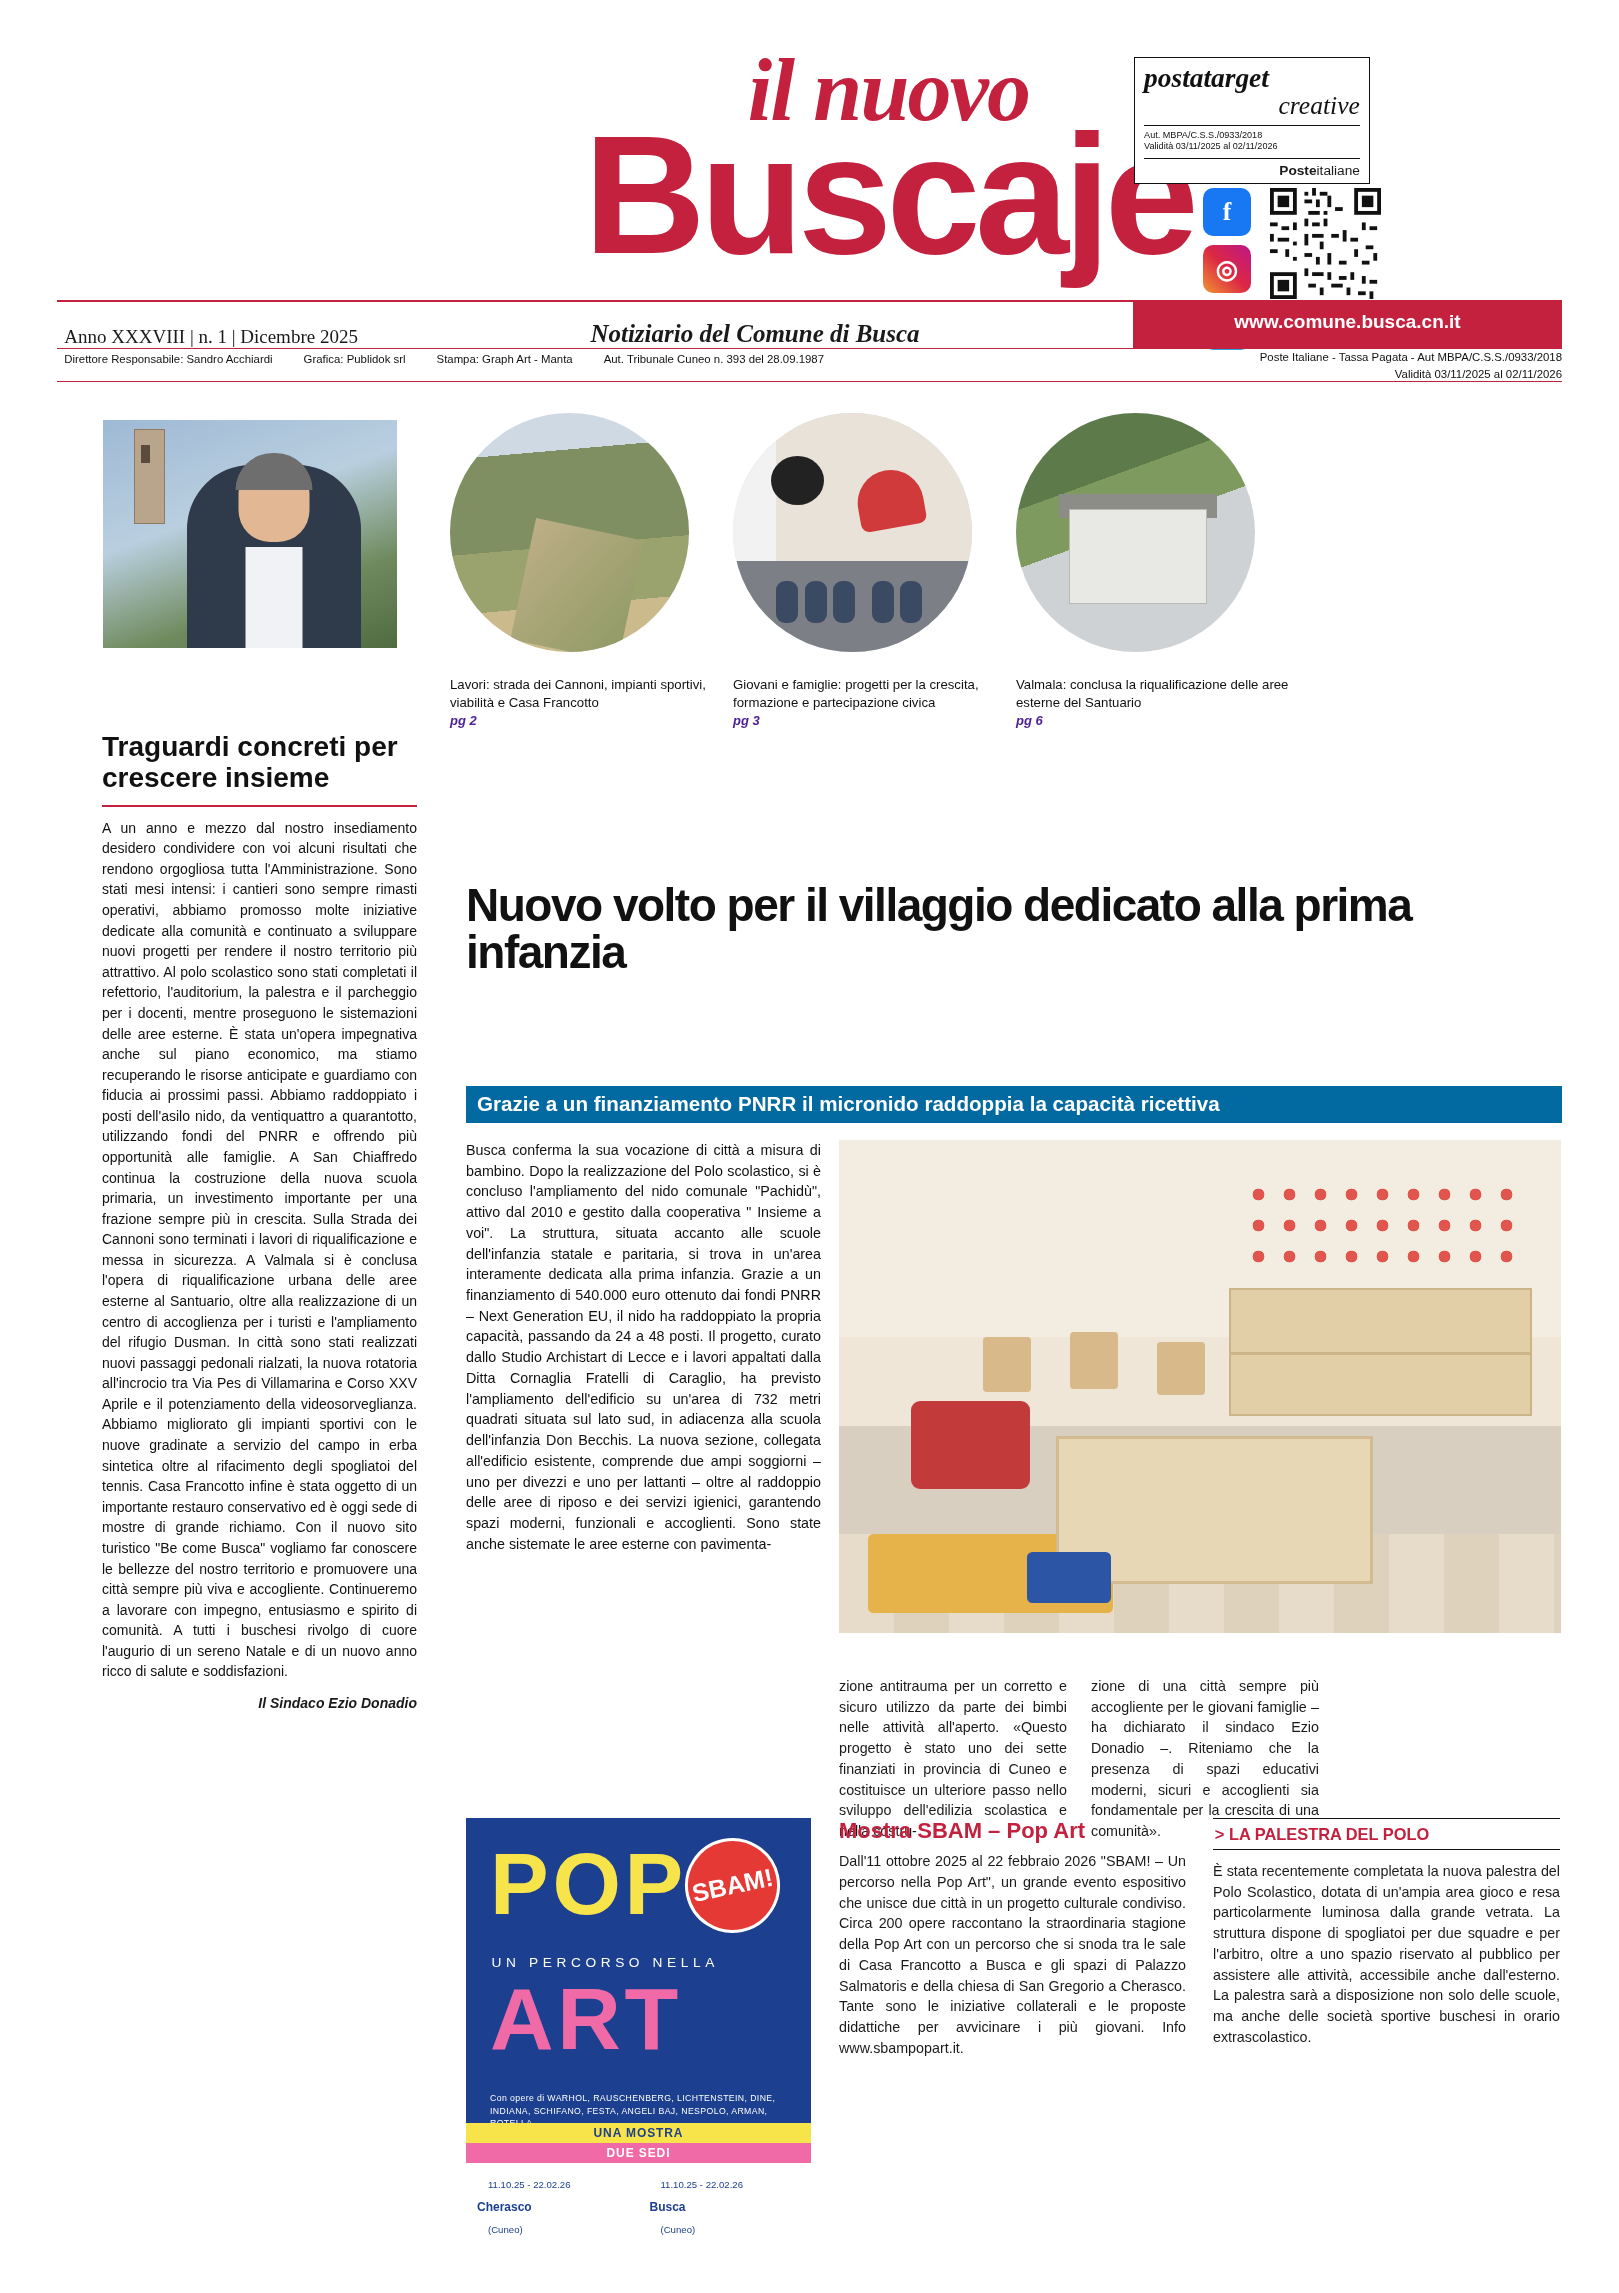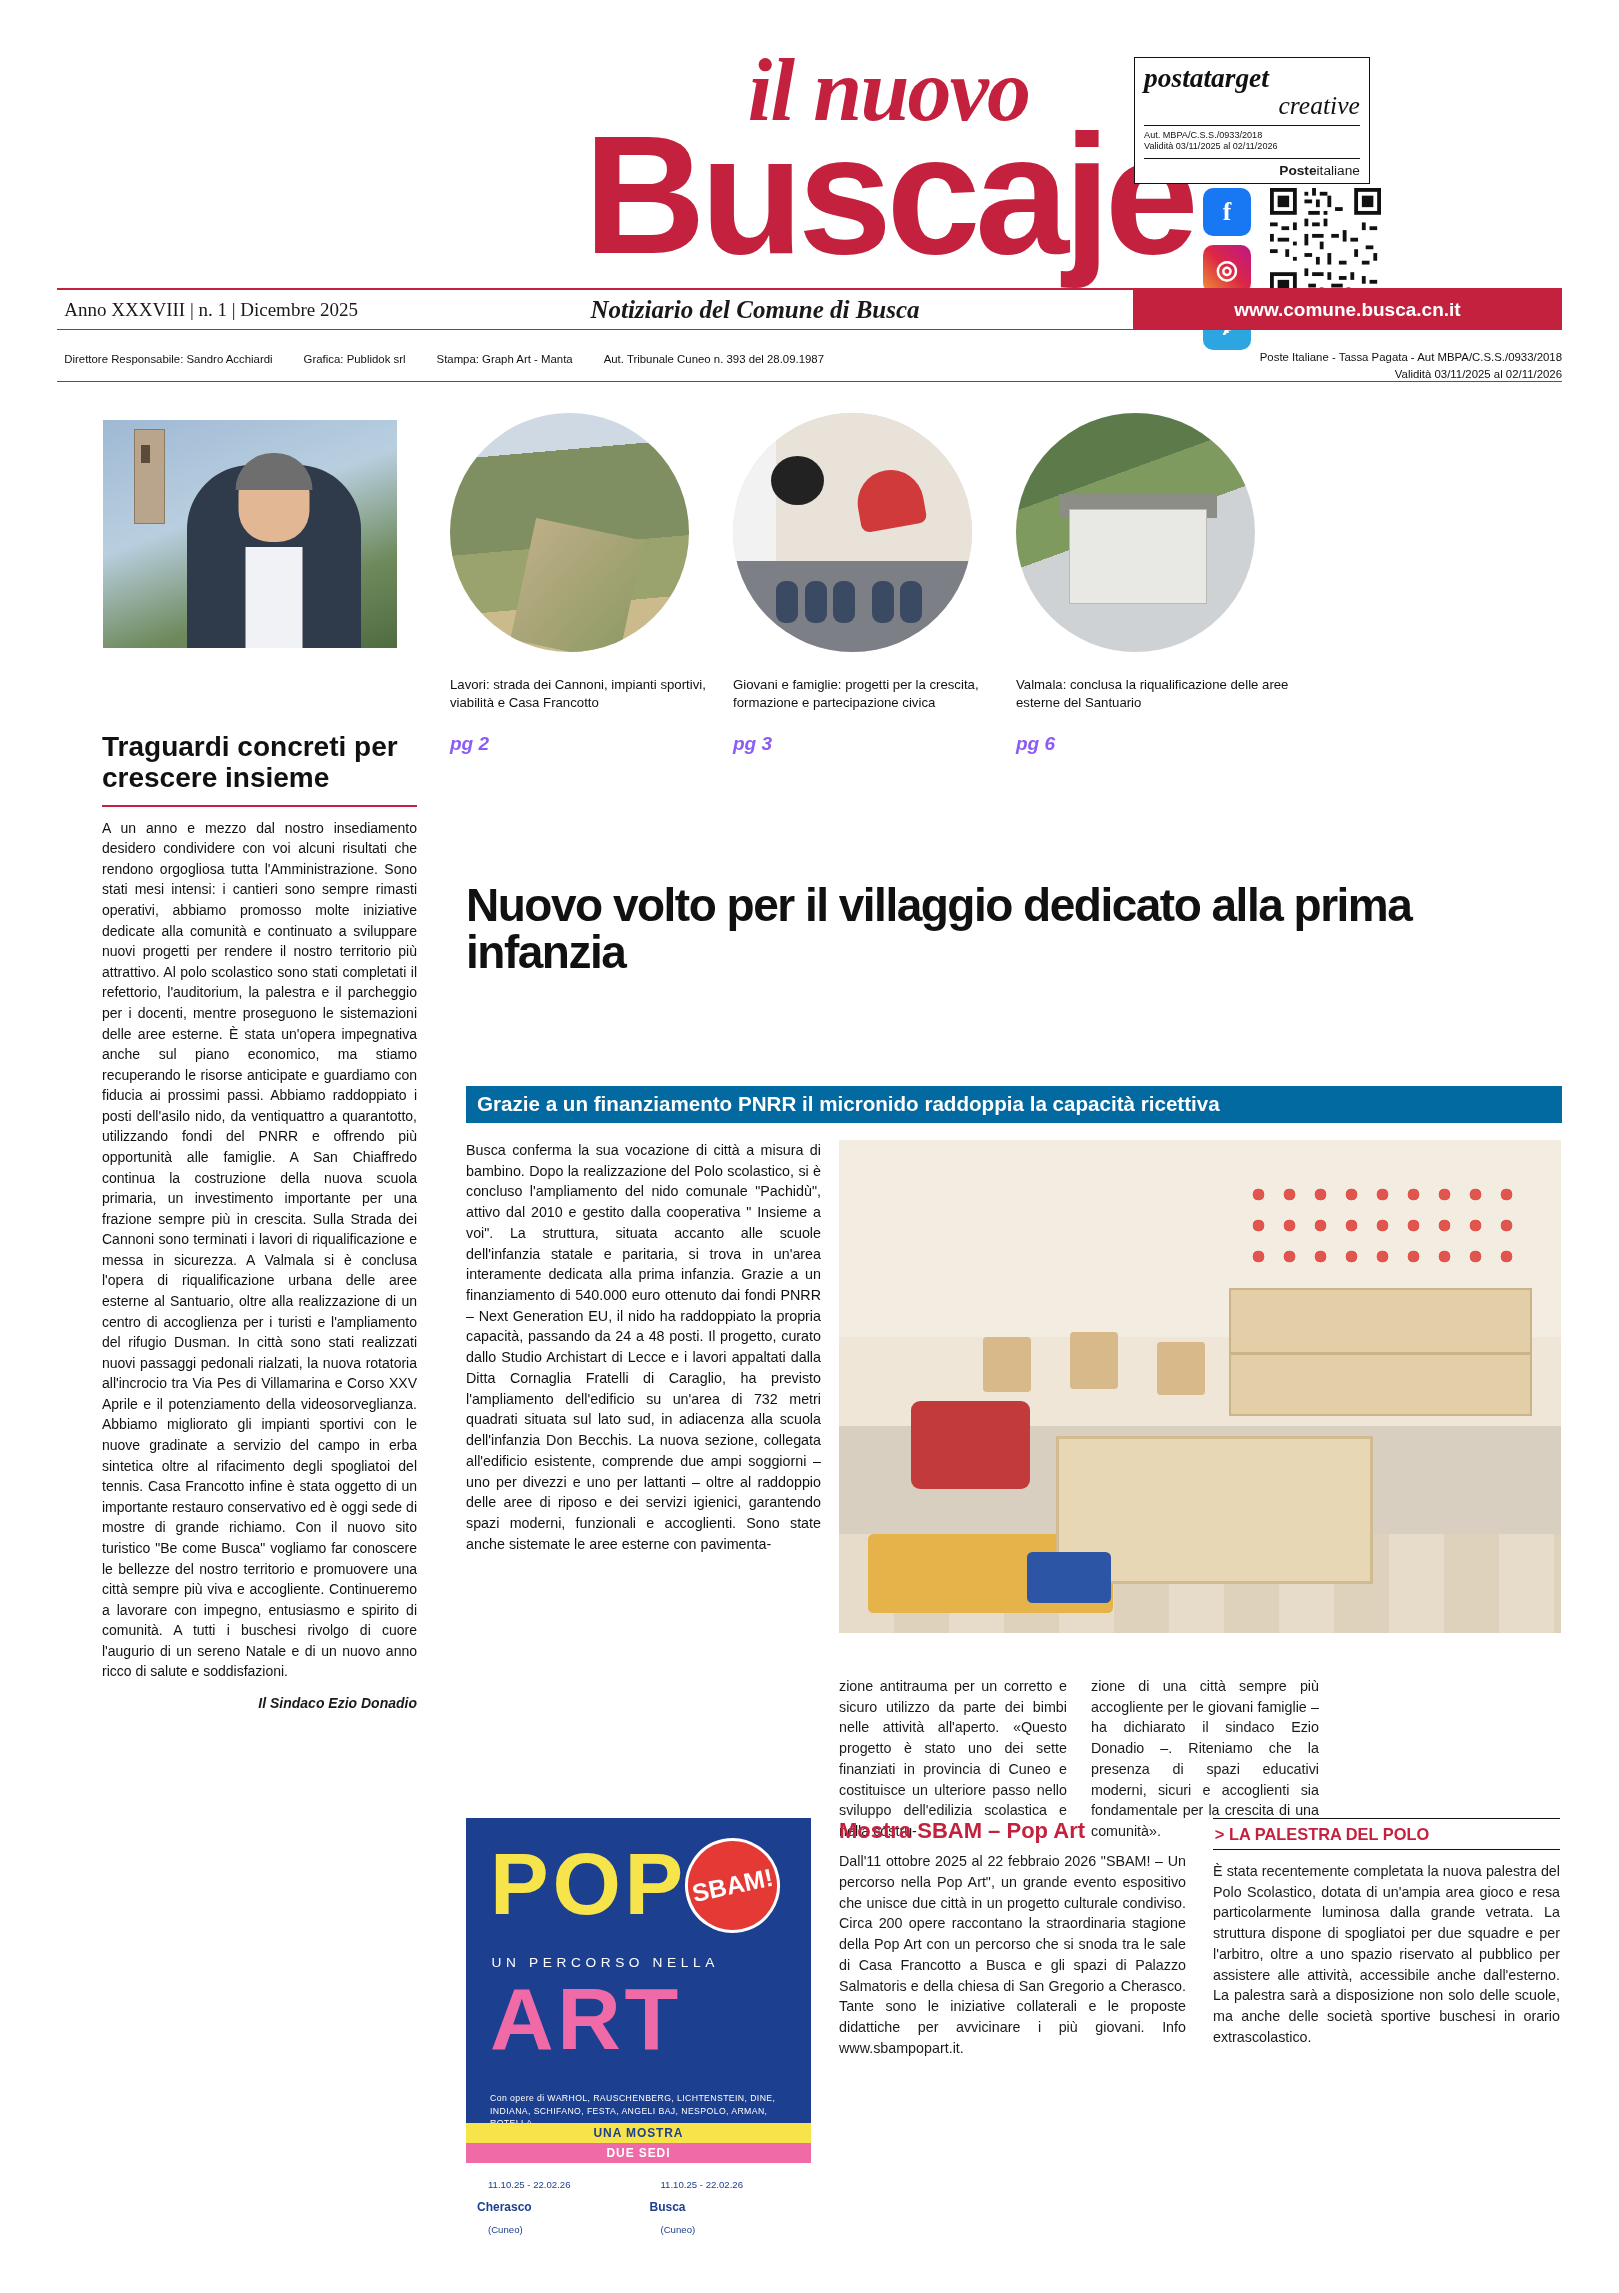--- a/index.html
+++ b/index.html
@@ -85,23 +85,23 @@
     display:flex; align-items:center; justify-content:center;
     color:#fff; font-weight:700; font-size:25.6px;
     font-family:"Liberation Serif", serif;
   }
   .soc-fb { background:#1877f2; }
   .soc-ig { background:linear-gradient(45deg,#f09433,#dc2743,#bc1888); }
   .soc-tg { background:#2ca5e0; }
   .qr { position:absolute; right:181px; top:188px; width:111px; height:111px; }
 
   .anno-bar {
-    position:absolute; left:0; right:0; top:288px; height:42px;
+    position:absolute; left:0; right:0; top:300px; height:49px;
     border-top:2.7px solid #c4213f; border-bottom:1.8px solid #c4213f;
-    display:flex; align-items:center;
+    display:flex; align-items:flex-end;
   }
   .anno-left {
     font-family:"Liberation Serif", serif; font-size:19px; padding-left:7.3px; width:320px;
   }
   .anno-mid {
     flex:1; text-align:center; font-family:"Liberation Serif", serif;
     font-style:italic; font-weight:700; font-size:25px;
   }
   .anno-right {
     width:429px; background:#c4213f; color:#fff; text-align:center;
@@ -160,21 +160,21 @@
   .circ-2 .blob { position:absolute; left:16%; top:18%; width:53px; height:49px; background:#222; border-radius:50%; }
   .circ-2 .floor { position:absolute; left:0; right:0; bottom:0; height:38%; background:#7c7f86; }
   .circ-2 .kid { position:absolute; bottom:12%; width:22px; height:42px; background:#3b4a63; border-radius:9.1px; }
   .circ-3 { left:959px; top:0;
     background:linear-gradient(160deg,#5d7b4a 0 30%, #7e9a5f 30% 48%, #cfd2d4 48% 100%); }
   .circ-3 .bldg { position:absolute; left:22%; top:40%; width:58%; height:40%;
     background:#e8e8e4; border:1.8px solid #b9b9b2; }
   .circ-3 .roof { position:absolute; left:18%; top:34%; width:66%; height:10%; background:#8d8d88; }
 
   .capt { position:absolute; font-size:13.2px; line-height:1.35; color:#111; width:274px; }
-  .capt .pg { color:#8b5cf6; font-weight:700; font-style:italic; font-size:19px; margin-top:19px; display:block; }
+  .capt .pg { color:#4c1d95; font-weight:700; font-style:italic; font-size:13px; margin-top:0; display:block; }
   .capt-1 { left:393px; top:263px; }
   .capt-2 { left:676px; top:263px; }
   .capt-3 { left:959px; top:263px; }
 
   
   .edit-col { position:absolute; left:102px; top:731px; width:315px; }
   .edit-title {
     font-size:28px; font-weight:700; line-height:1.12; color:#111;
     border-bottom:2.7px solid #c4213f; padding-bottom:11px; margin-bottom:11px;
   }

